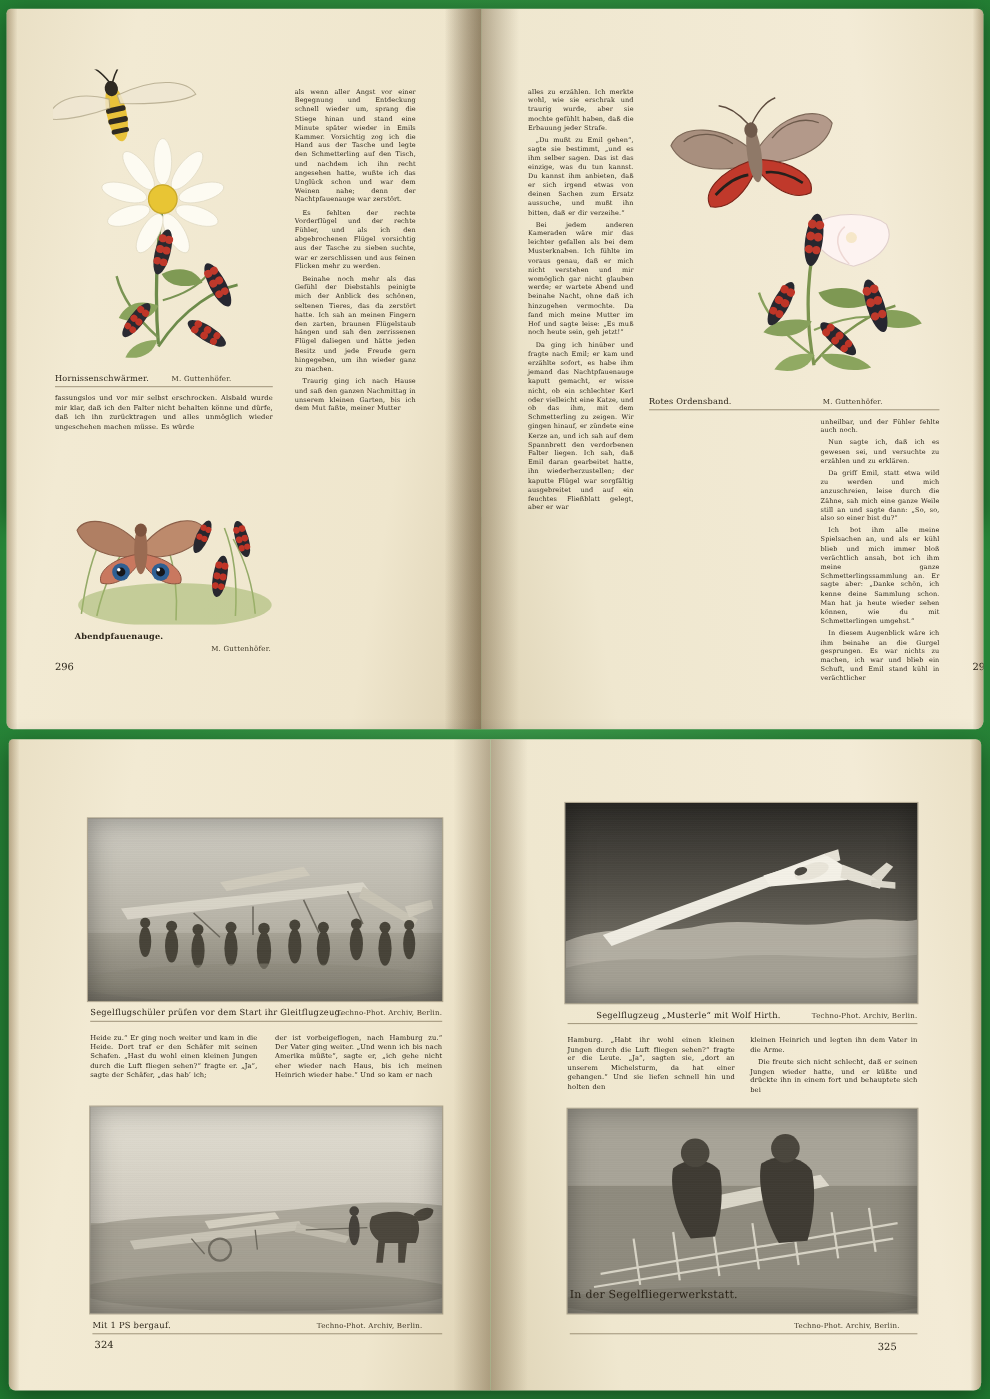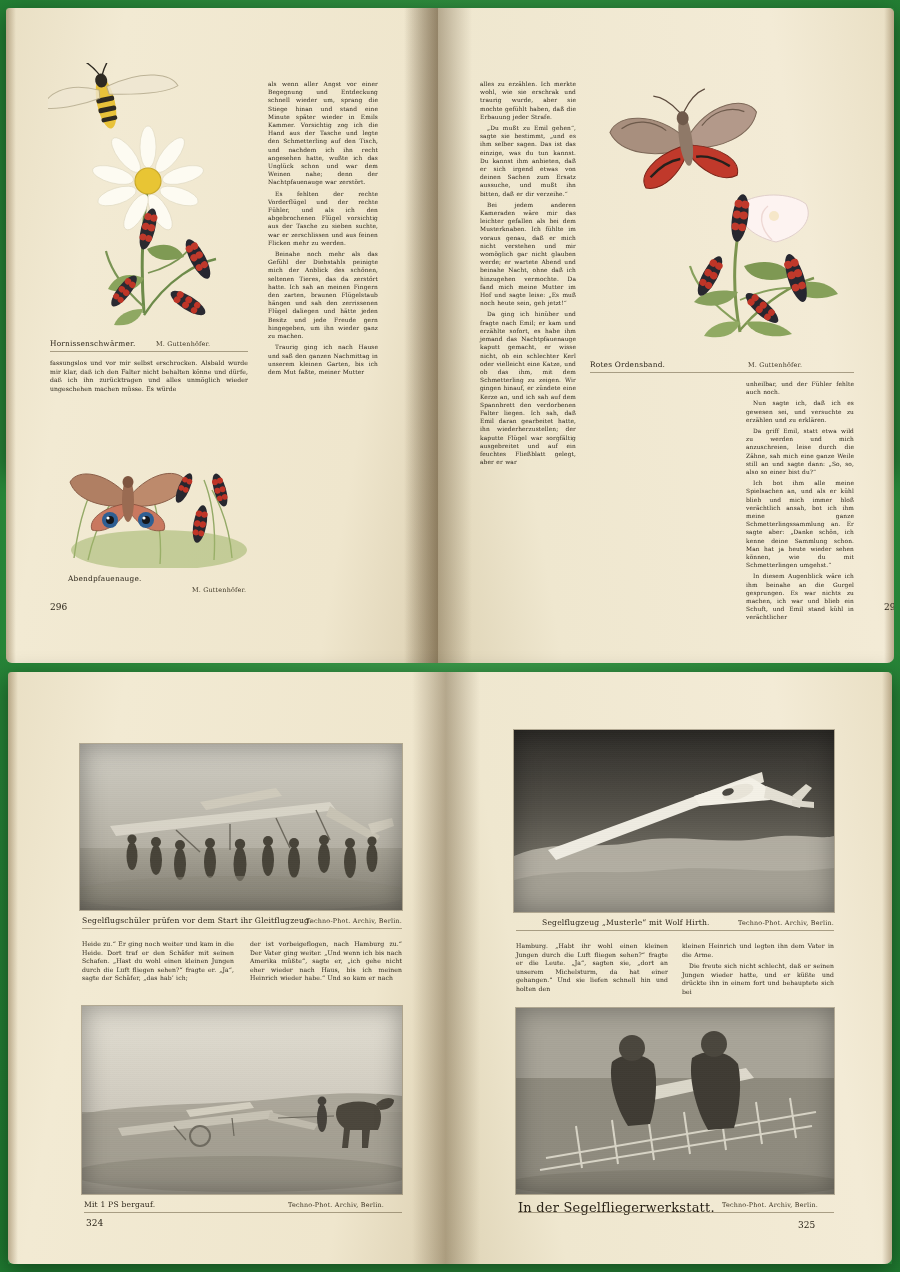--- a/index.html
+++ b/index.html
@@ -268,21 +268,21 @@
           <g fill="#bf3527">
             <circle cx="-2.4" cy="-8" r="2.8"></circle>
               <circle cx="2.4" cy="-8" r="2.8"></circle>
             <circle cx="-2.4" cy="1" r="2.8"></circle>
               <circle cx="2.4" cy="1" r="2.8"></circle>
           </g>
         </g>
       </svg>
     </div>
 
-    <div class="caption" style="left:62px;top:566px;">Abendpfauenauge.</div>
+    <div class="caption" style="left:62px;top:566px;font-weight:bold;">Abendpfauenauge.</div>
     <div class="caption credit" style="left:186px;top:578px;">M. Guttenhöfer.</div>
 
     <div class="folio" style="left:44px;top:594px;">296</div>
 
     <div class="col" style="left:262px;top:72px;width:110px;height:505px;font-size:5.9px;line-height:8.2px;">
       <p class="noind">als wenn aller Angst vor einer Begegnung und Entdeckung schnell wieder um, sprang die Stiege hinan und stand eine Minute später wieder in Emils Kammer. Vorsichtig zog ich die Hand aus der Tasche und legte den Schmetterling auf den Tisch, und nachdem ich ihn recht angesehen hatte, wußte ich das Unglück schon und war dem Weinen nahe; denn der Nachtpfauenauge war zerstört.</p>
       <p>Es fehlten der rechte Vorderflügel und der rechte Fühler, und als ich den abgebrochenen Flügel vorsichtig aus der Tasche zu sieben suchte, war er zerschlissen und aus feinen Flicken mehr zu werden.</p>
       <p>Beinahe noch mehr als das Gefühl der Diebstahls peinigte mich der Anblick des schönen, seltenen Tieres, das da zerstört hatte. Ich sah an meinen Fingern den zarten, braunen Flügelstaub hängen und sah den zerrissenen Flügel daliegen und hätte jeden Besitz und jede Freude gern hingegeben, um ihn wieder ganz zu machen.</p>
       <p>Traurig ging ich nach Hause und saß den ganzen Nachmittag in unserem kleinen Garten, bis ich dem Mut faßte, meiner Mutter</p>
     </div>
@@ -562,19 +562,19 @@
           <path d="M96 54 C108 44 128 44 138 56 C142 72 140 98 134 116 L112 118 C100 100 92 72 96 54Z"></path>
           <circle cx="116" cy="40" r="13" fill="#4a463d"></circle>
           <path d="M176 50 C190 40 212 42 222 56 C226 74 224 100 218 120 L192 122 C180 102 172 70 176 50Z"></path>
           <circle cx="198" cy="36" r="13" fill="#4a463d"></circle>
         </g>
         <ellipse cx="160" cy="176" rx="170" ry="14" fill="#7a7668" opacity=".5"></ellipse>
       </svg>
       <div class="grain"></div>
       <div class="vig"></div>
     </div>
-    <div class="caption" style="left:72px;top:528px;font-size:13px;">In der Segelfliegerwerkstatt.</div>
+    <div class="caption" style="left:72px;top:500px;font-size:10px;">In der Segelfliegerwerkstatt.</div>
     <div class="caption credit" style="left:276px;top:529px;">Techno-Phot. Archiv, Berlin.</div>
     <div class="rule" style="left:72px;top:540px;width:316px;"></div>
 
     <div class="folio" style="left:352px;top:548px;">325</div>
   </div>
 </div>
 
 </body></html>

